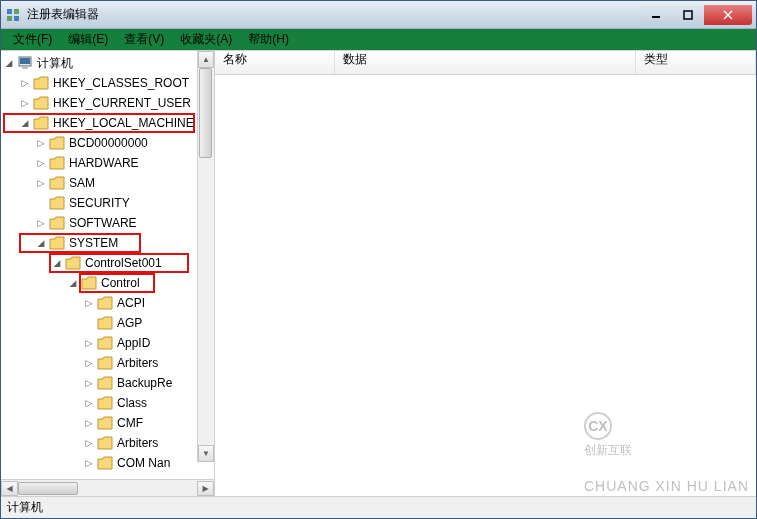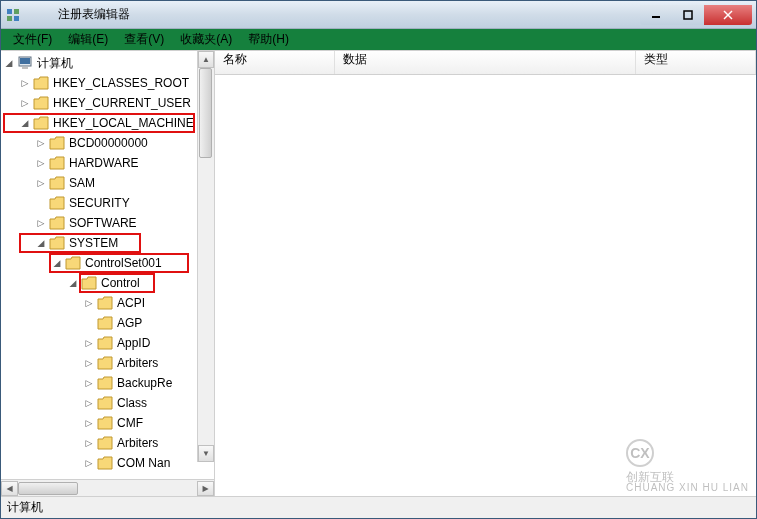--- a/index.html
+++ b/index.html
@@ -1,20 +1,20 @@
 <!DOCTYPE html>
 <html><head>
 <meta charset="utf-8">
 <style>
 * { margin: 0; padding: 0; box-sizing: border-box; font-family: "Microsoft YaHei", "SimSun", sans-serif; font-size: 12px; }
 body { width: 757px; height: 519px; background: #fff; overflow: hidden; position: relative; }
 
 .window { width: 757px; height: 519px; border: 1px solid #3a5a7a; display: flex; flex-direction: column; background: #fff; }
 
-.titlebar { height: 28px; background: linear-gradient(to bottom, #e8f0f8 0%, #d0dce8 50%, #c0d0e0 100%); display: flex; align-items: center; padding: 0 4px; border-bottom: 1px solid #a0b0c0; gap: 31px; }
+.titlebar { height: 28px; background: linear-gradient(to bottom, #e8f0f8 0%, #d0dce8 50%, #c0d0e0 100%); display: flex; align-items: center; padding: 0 4px; border-bottom: 1px solid #a0b0c0; }
 .titlebar-icon { width: 16px; height: 16px; margin-right: 6px; }
 .titlebar-title { flex: 1; color: #000; }
 .titlebar-buttons { display: flex; gap: 0; }
 .titlebar-btn { width: 32px; height: 20px; display: flex; align-items: center; justify-content: center; border: none; cursor: pointer; }
 .btn-min { background: linear-gradient(to bottom, #e0e8f0, #c0d0e0); border-radius: 0 0 0 3px; }
 .btn-max { background: linear-gradient(to bottom, #e0e8f0, #c0d0e0); }
 .btn-close { background: linear-gradient(to bottom, #e88080, #c83030); border-radius: 0 0 3px 0; width: 48px; }
 
 .menubar { height: 22px; background: #15803d; display: flex; align-items: center; padding: 0 4px; border-bottom: 1px solid #d0d0d0; }
 .menu-item { padding: 2px 8px; cursor: pointer; }
@@ -44,22 +44,22 @@
 
 .list-panel { flex: 1; background: #fff; display: flex; flex-direction: column; }
 .list-header { height: 24px; display: flex; border-bottom: 1px solid #d0d0d0; background: linear-gradient(to bottom, #fff, #f0f0f0); }
 .list-col { padding: 0 8px; border-right: 1px solid #e0e0e0; color: #000; }
 .list-body { flex: 1; }
 
 .statusbar { height: 22px; background: #f0f0f0; border-top: 1px solid #d0d0d0; display: flex; align-items: center; padding: 0 6px; }
 
 .watermark { position: absolute; right: 8px; bottom: 26px; opacity: 0.5; display: flex; gap: 4px; flex-direction: column; }
 .watermark-icon { width: 28px; height: 28px; border: 2px solid #a0a0a0; border-radius: 50%; display: flex; align-items: center; justify-content: center; font-weight: bold; color: #808080; font-size: 14px; }
-.watermark-text { color: #808080; font-size: 13px; display: flex; flex-direction: column; line-height: 1; }
-.watermark-sub { font-size: 10px; letter-spacing: 1px; }
+.watermark-text { color: #808080; font-size: 13px; display: flex; flex-direction: column; line-height: 1; gap: 23px; }
+.watermark-sub { font-size: 14px; letter-spacing: 1px; }
 
 .indent-0 { padding-left: 2px; }
 .indent-1 { padding-left: 18px; }
 .indent-2 { padding-left: 34px; }
 .indent-3 { padding-left: 50px; }
 .indent-4 { padding-left: 66px; }
 .indent-5 { padding-left: 82px; }
 </style>
 </head>
 <body>

